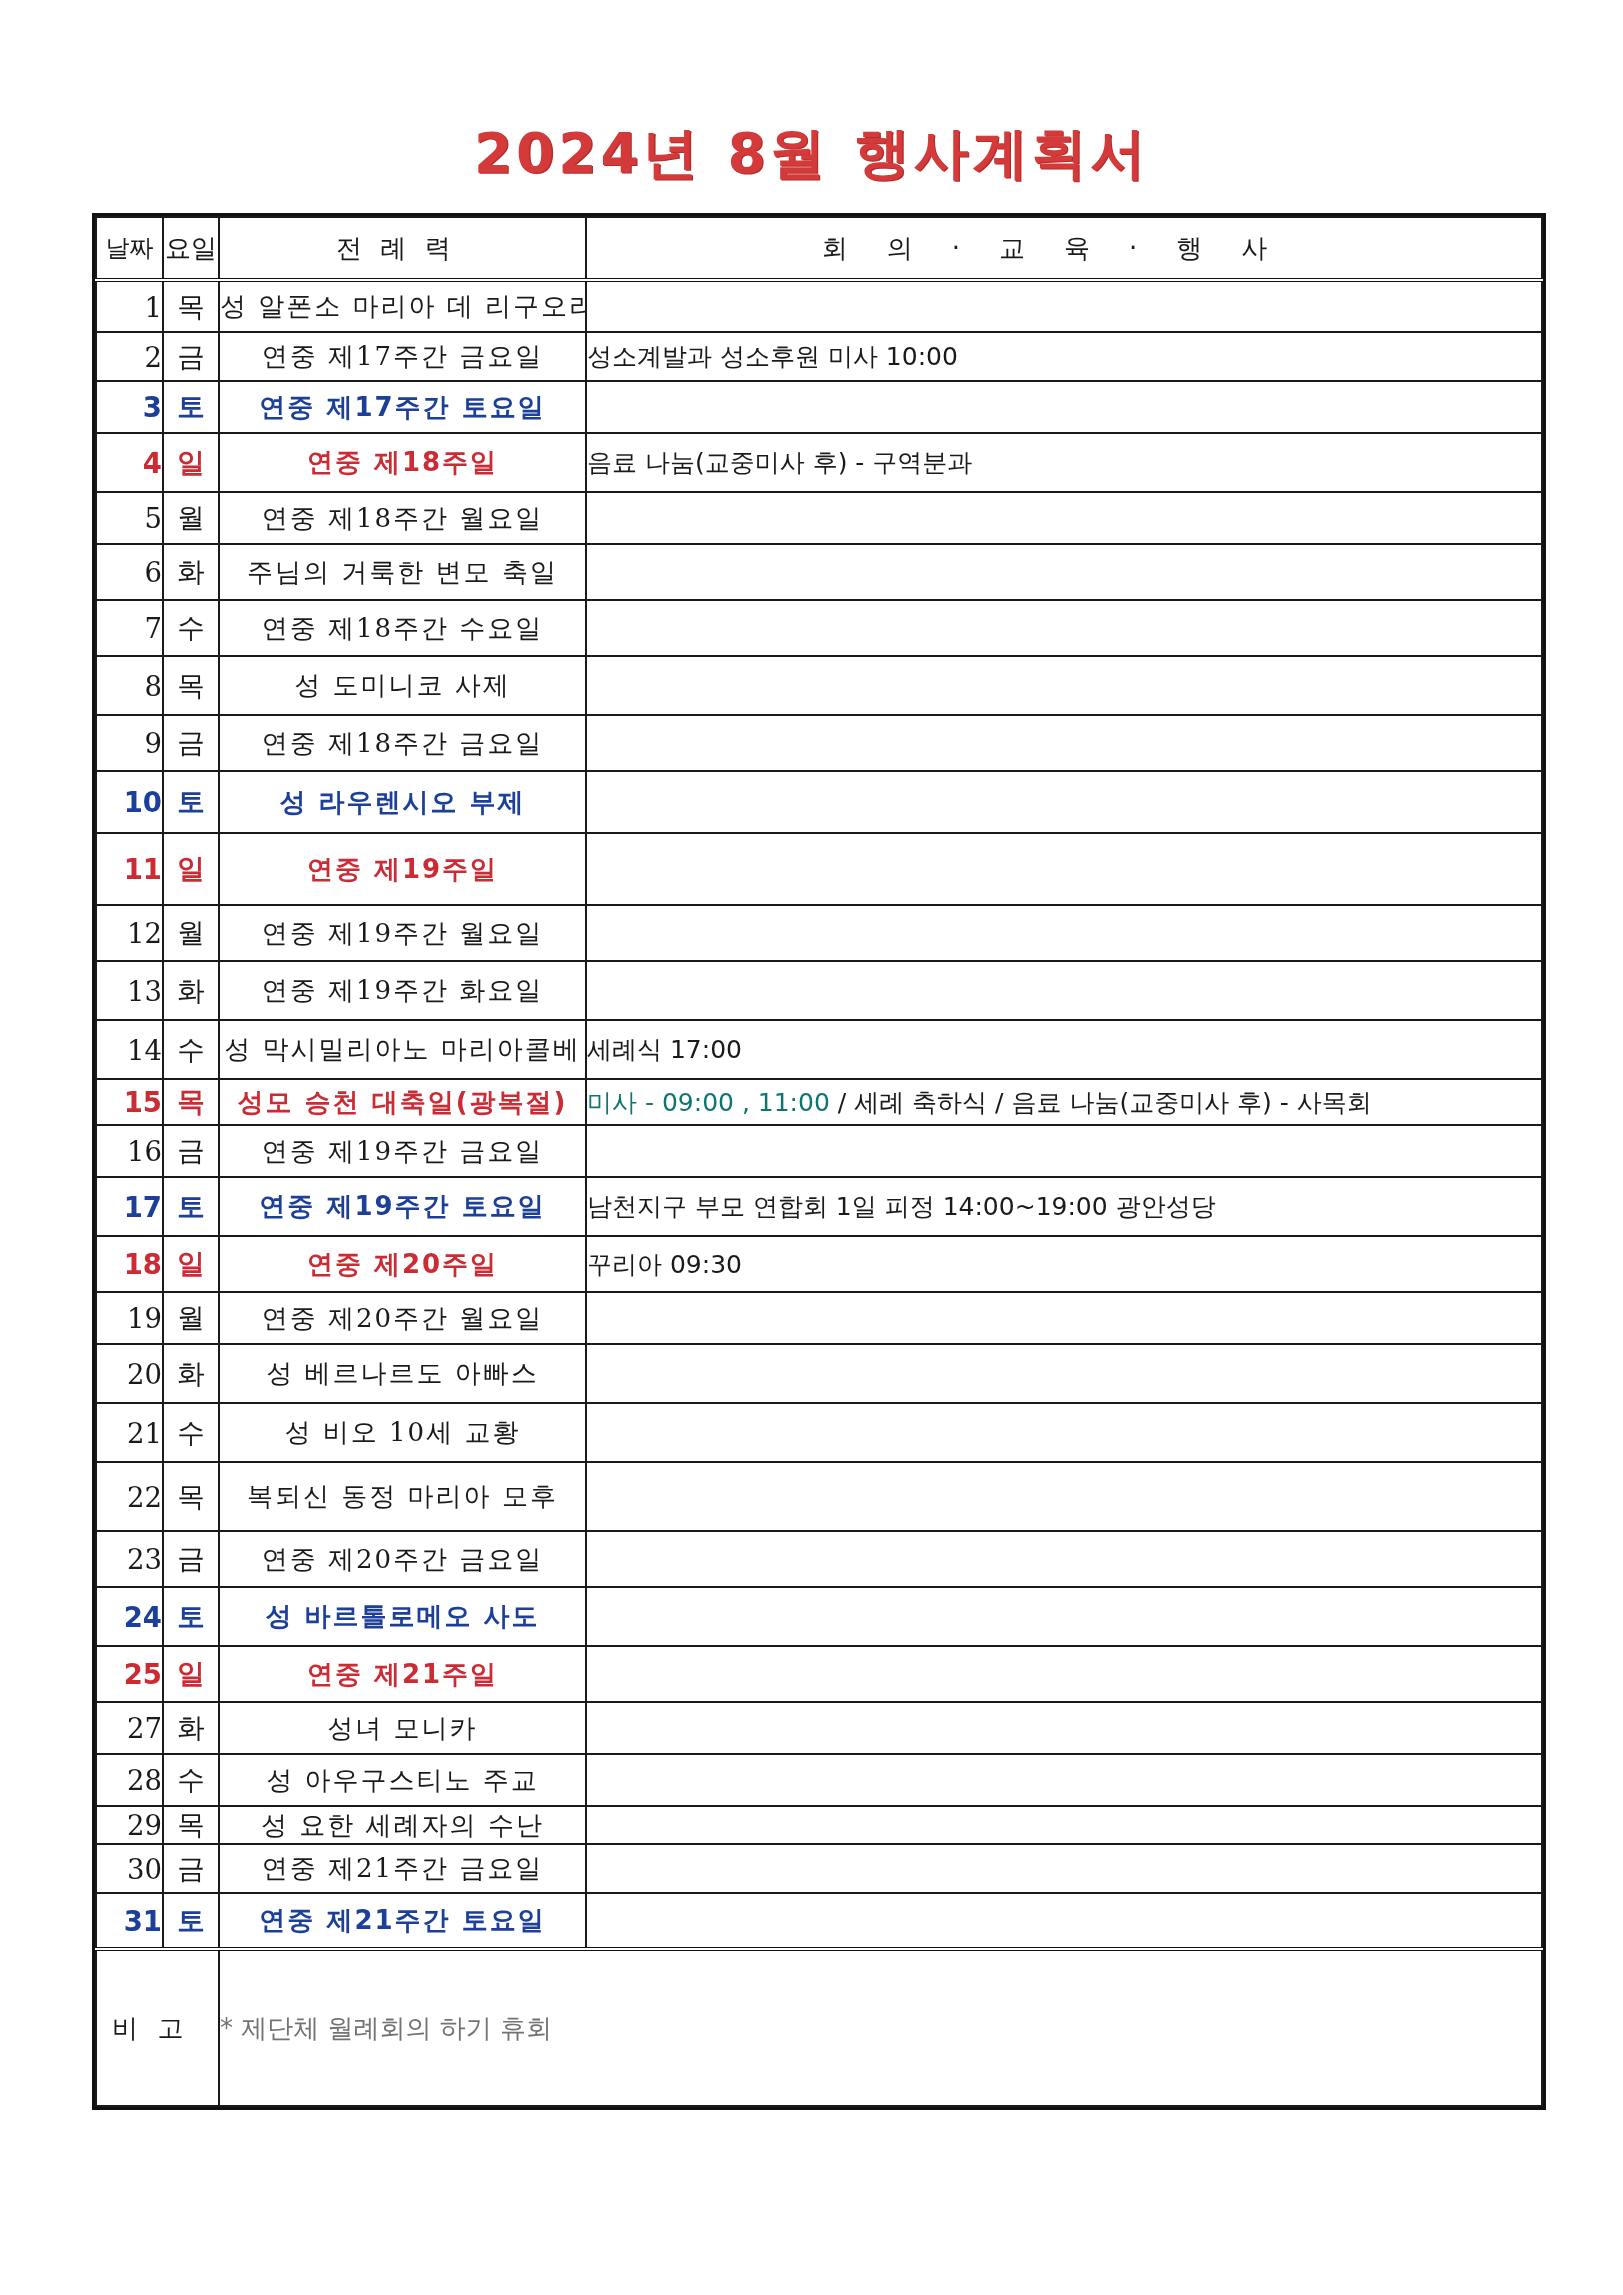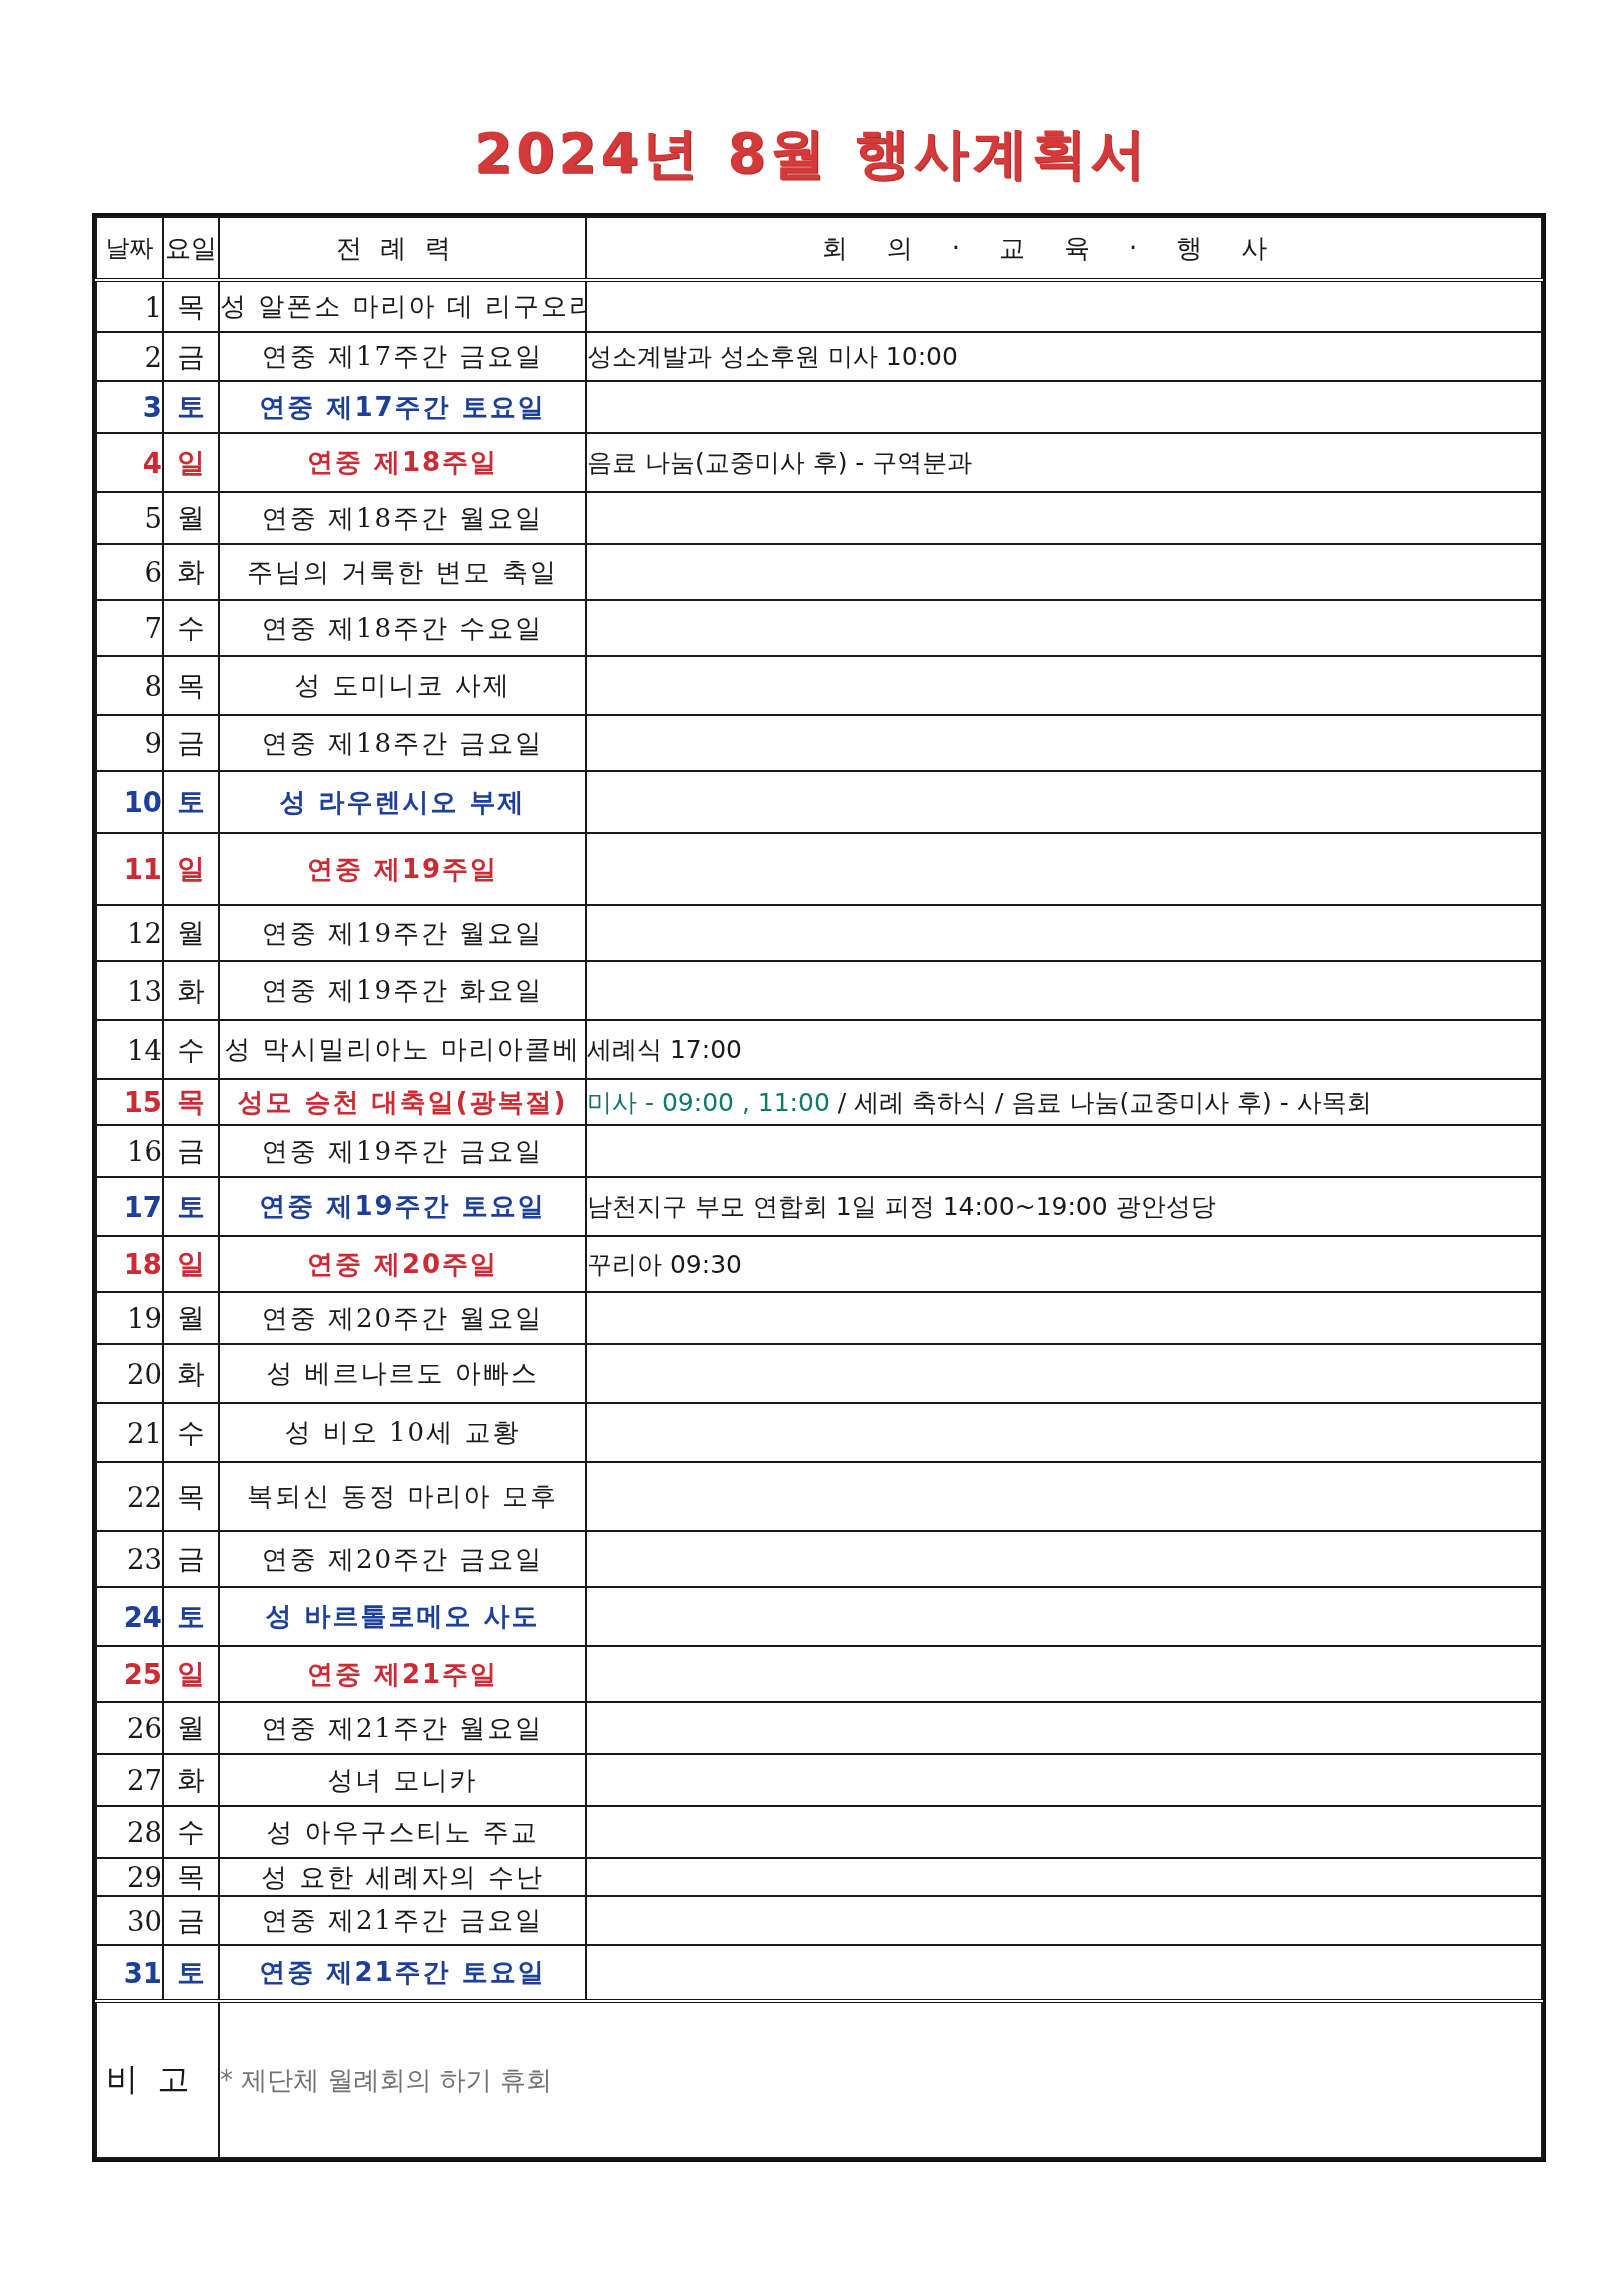--- a/index.html
+++ b/index.html
@@ -51,21 +51,21 @@
     font-family: "DejaVu Sans", "Liberation Sans", sans-serif;
     white-space: nowrap; overflow: hidden;
   }
   tr.sat td.date, tr.sat td.wd, tr.sat td.lit { color: #1c3f9a; font-weight: bold; font-family: "DejaVu Sans", "Liberation Sans", sans-serif; }
   tr.sun td.date, tr.sun td.wd, tr.sun td.lit { color: #cc2b34; font-weight: bold; font-family: "DejaVu Sans", "Liberation Sans", sans-serif; }
   tr.fest td.date, tr.fest td.wd, tr.fest td.lit { color: #cc2b34; font-weight: bold; font-family: "DejaVu Sans", "Liberation Sans", sans-serif; }
   .red { color: #0f766e; }
 
   tr.note td { height: 154px; }
   tr.note { border-top: 4.6px double #111; }
-  td.note-label { text-align: center; font-size: 32px; letter-spacing: 19.6px; }
+  td.note-label { text-align: center; font-size: 26px; letter-spacing: 19.6px; }
   td.note-text {
     text-align: left; padding-left: 3.9px; font-size: 26px; color: #737373;
     font-family: "DejaVu Sans", "Liberation Sans", sans-serif;
   }
 </style>
 </head>
 <body>
 
 <div class="title">
   <span>2024년</span><span class="gap"></span><span>8월</span><span class="gap"></span><span>행사계획서</span>
@@ -232,26 +232,20 @@
           <td class="lit">성 바르톨로메오 사도</td>
           <td class="ev"><span></span></td>
         </tr>
         <tr class="sun" style="height: 56px;">
           <td class="date">25</td>
           <td class="wd">일</td>
           <td class="lit">연중 제21주일</td>
           <td class="ev"><span></span></td>
         </tr>
         <tr class="normal" style="height: 52px;">
-          <td class="date">26</td>
-          <td class="wd">월</td>
-          <td class="lit">연중 제21주간 월요일</td>
-          <td class="ev"><span></span></td>
-        </tr>
-        <tr class="normal" style="height: 52px;">
           <td class="date">27</td>
           <td class="wd">화</td>
           <td class="lit">성녀 모니카</td>
           <td class="ev"><span></span></td>
         </tr>
         <tr class="normal" style="height: 52px;">
           <td class="date">28</td>
           <td class="wd">수</td>
           <td class="lit">성 아우구스티노 주교</td>
           <td class="ev"><span></span></td>

